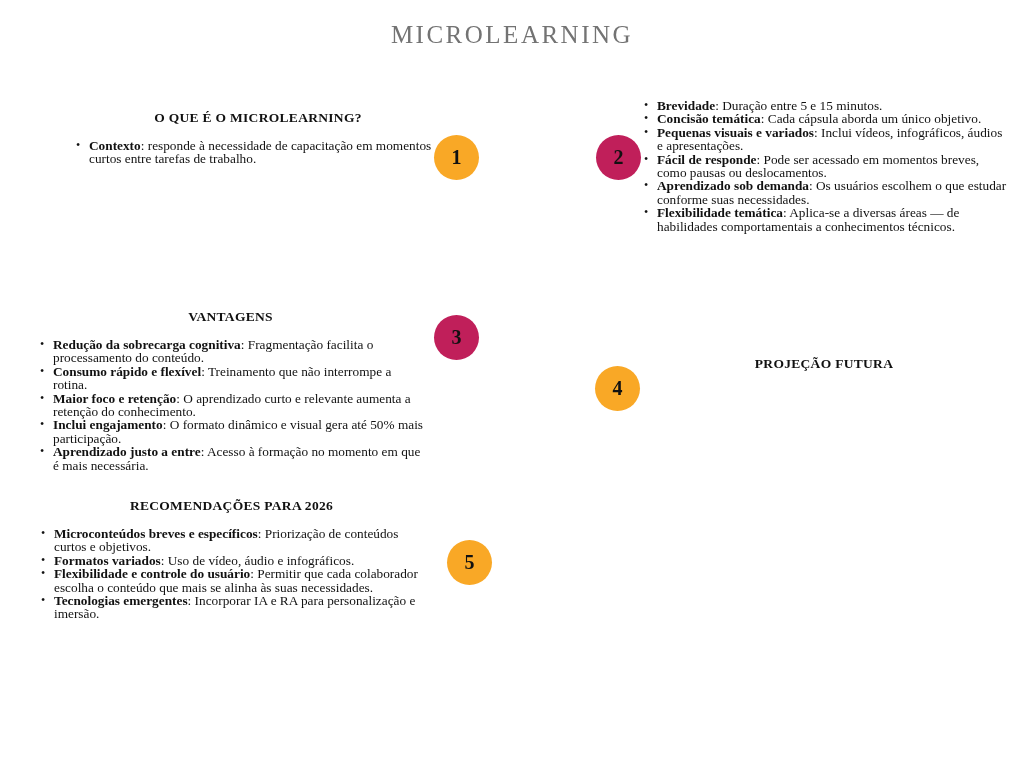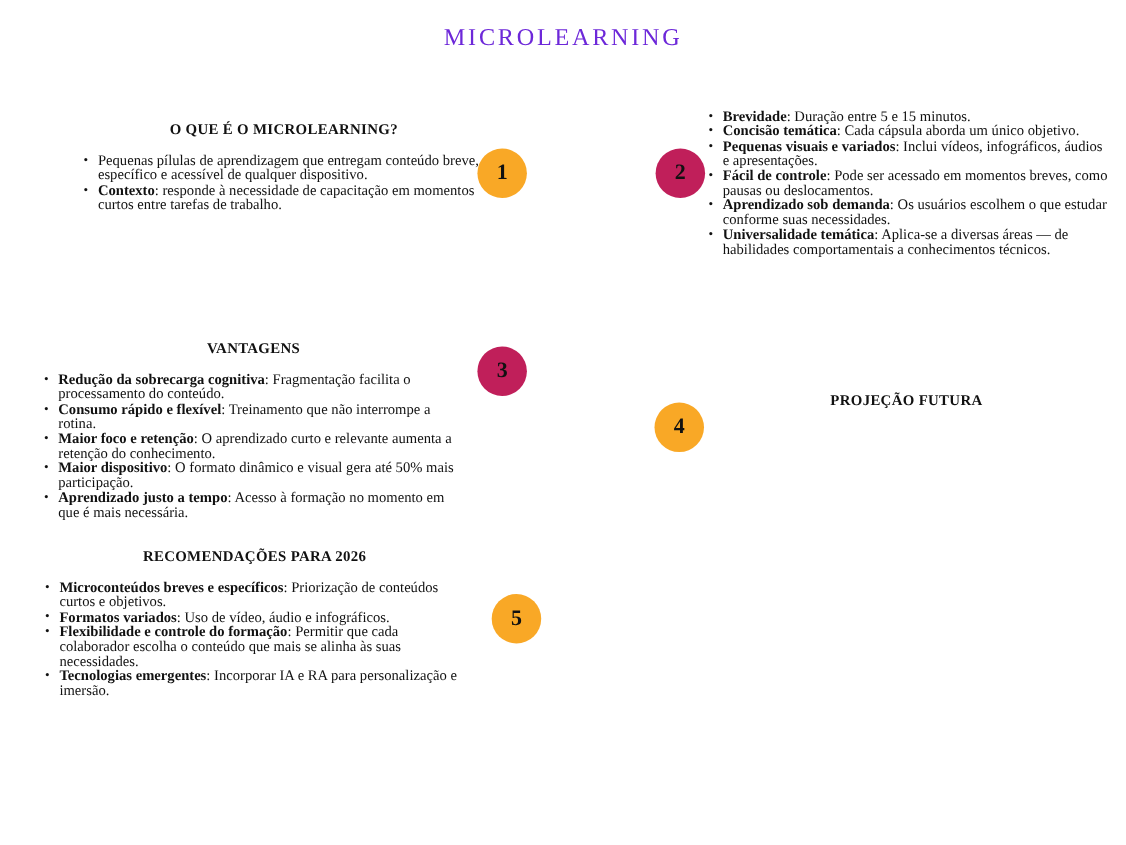--- a/index.html
+++ b/index.html
@@ -12,24 +12,24 @@
     color: #111111;
     overflow: hidden;
   }
   .page-title {
     position: absolute;
     top: 21px;
     left: 0;
     width: 100%;
     margin: 0;
     text-align: center;
-    font-size: 22px;
+    font-size: 25px;
     font-weight: 500;
     letter-spacing: 2.5px;
-    color: #6d28d9;
+    color: #737373;
   }
   .block { position: absolute; }
   .block h2 {
     margin: 0 0 13px 0;
     font-size: 13.5px;
     line-height: 16px;
     font-weight: bold;
     text-align: center;
     letter-spacing: 0.3px;
   }
@@ -80,57 +80,56 @@
 </head>
 <body>
 
 <div class="page">
 
   <h1 class="page-title">MICROLEARNING</h1>
 
   <section class="block sec-what">
     <h2>O QUE É O MICROLEARNING?</h2>
     <ul>
-        <li>Pequenas pílulas de aprendizagem que entregam conteúdo breve, específico e acessível de qualquer dispositivo.</li>
         <li><strong>Contexto</strong>: responde à necessidade de capacitação em momentos curtos entre tarefas de trabalho.</li>
       </ul>
   </section>
 
   <section class="block sec-carac">
     <ul>
         <li><strong>Brevidade</strong>: Duração entre 5 e 15 minutos.</li>
         <li><strong>Concisão temática</strong>: Cada cápsula aborda um único objetivo.</li>
         <li><strong>Pequenas visuais e variados</strong>: Inclui vídeos, infográficos, áudios e apresentações.</li>
-        <li><strong>Fácil de controle</strong>: Pode ser acessado em momentos breves, como pausas ou deslocamentos.</li>
+        <li><strong>Fácil de responde</strong>: Pode ser acessado em momentos breves, como pausas ou deslocamentos.</li>
         <li><strong>Aprendizado sob demanda</strong>: Os usuários escolhem o que estudar conforme suas necessidades.</li>
-        <li><strong>Universalidade temática</strong>: Aplica-se a diversas áreas — de habilidades comportamentais a conhecimentos técnicos.</li>
+        <li><strong>Flexibilidade temática</strong>: Aplica-se a diversas áreas — de habilidades comportamentais a conhecimentos técnicos.</li>
       </ul>
   </section>
 
   <section class="block sec-vant">
     <h2>VANTAGENS</h2>
     <ul>
         <li><strong>Redução da sobrecarga cognitiva</strong>: Fragmentação facilita o processamento do conteúdo.</li>
         <li><strong>Consumo rápido e flexível</strong>: Treinamento que não interrompe a rotina.</li>
         <li><strong>Maior foco e retenção</strong>: O aprendizado curto e relevante aumenta a retenção do conhecimento.</li>
-        <li><strong>Maior dispositivo</strong>: O formato dinâmico e visual gera até 50% mais participação.</li>
-        <li><strong>Aprendizado justo a tempo</strong>: Acesso à formação no momento em que é mais necessária.</li>
+        <li><strong>Inclui engajamento</strong>: O formato dinâmico e visual gera até 50% mais participação.</li>
+        <li><strong>Aprendizado justo a entre</strong>: Acesso à formação no momento em que é mais necessária.</li>
       </ul>
   </section>
 
   <section class="block sec-proj">
     <h2>PROJEÇÃO FUTURA</h2>
   </section>
 
   <section class="block sec-recom">
     <h2>RECOMENDAÇÕES PARA 2026</h2>
     <ul>
         <li><strong>Microconteúdos breves e específicos</strong>: Priorização de conteúdos curtos e objetivos.</li>
         <li><strong>Formatos variados</strong>: Uso de vídeo, áudio e infográficos.</li>
-        <li><strong>Flexibilidade e controle do formação</strong>: Permitir que cada colaborador escolha o conteúdo que mais se alinha às suas necessidades.</li>
+        <li><strong>Flexibilidade e controle do usuário</strong>: Permitir que cada colaborador escolha o conteúdo que mais se alinha às suas necessidades.</li>
         <li><strong>Tecnologias emergentes</strong>: Incorporar IA e RA para personalização e imersão.</li>
       </ul>
   </section>
 
   <div class="badge badge-1" style="background: rgb(249, 168, 38);">1</div>
   <div class="badge badge-2" style="background: rgb(192, 31, 90);">2</div>
   <div class="badge badge-3" style="background: rgb(192, 31, 90);">3</div>
   <div class="badge badge-4" style="background: rgb(249, 168, 38);">4</div>
   <div class="badge badge-5" style="background: rgb(249, 168, 38);">5</div>
 

